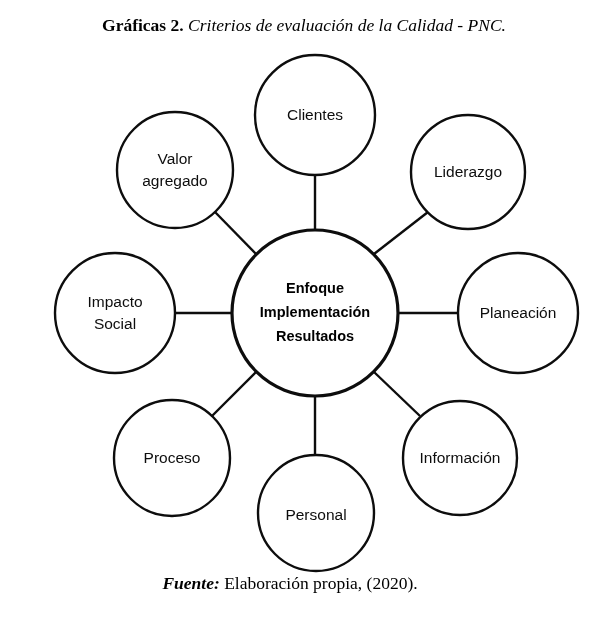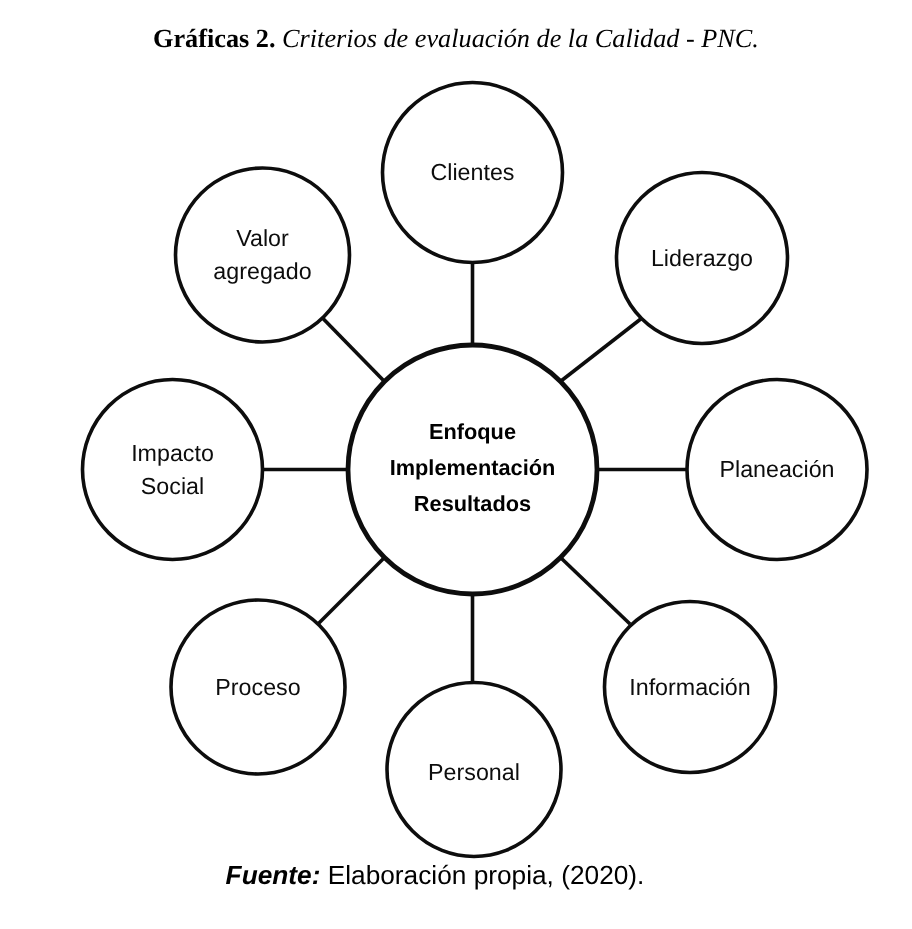--- a/index.html
+++ b/index.html
@@ -39,21 +39,21 @@
   .fig-title .desc {
     font-style: italic;
     font-weight: normal;
   }
   .fig-source {
     position: absolute;
     left: 0;
     top: 572px;
     width: 580px;
     text-align: center;
-    font-family: Liberation Sans, sans-serif;
+    font-family: Liberation Serif, serif;
     font-size: 17.5px;
     line-height: 22px;
     white-space: nowrap;
   }
   .fig-source .lbl {
     font-weight: bold;
     font-style: italic;
   }
   .fig-source .body {
     font-weight: normal;

